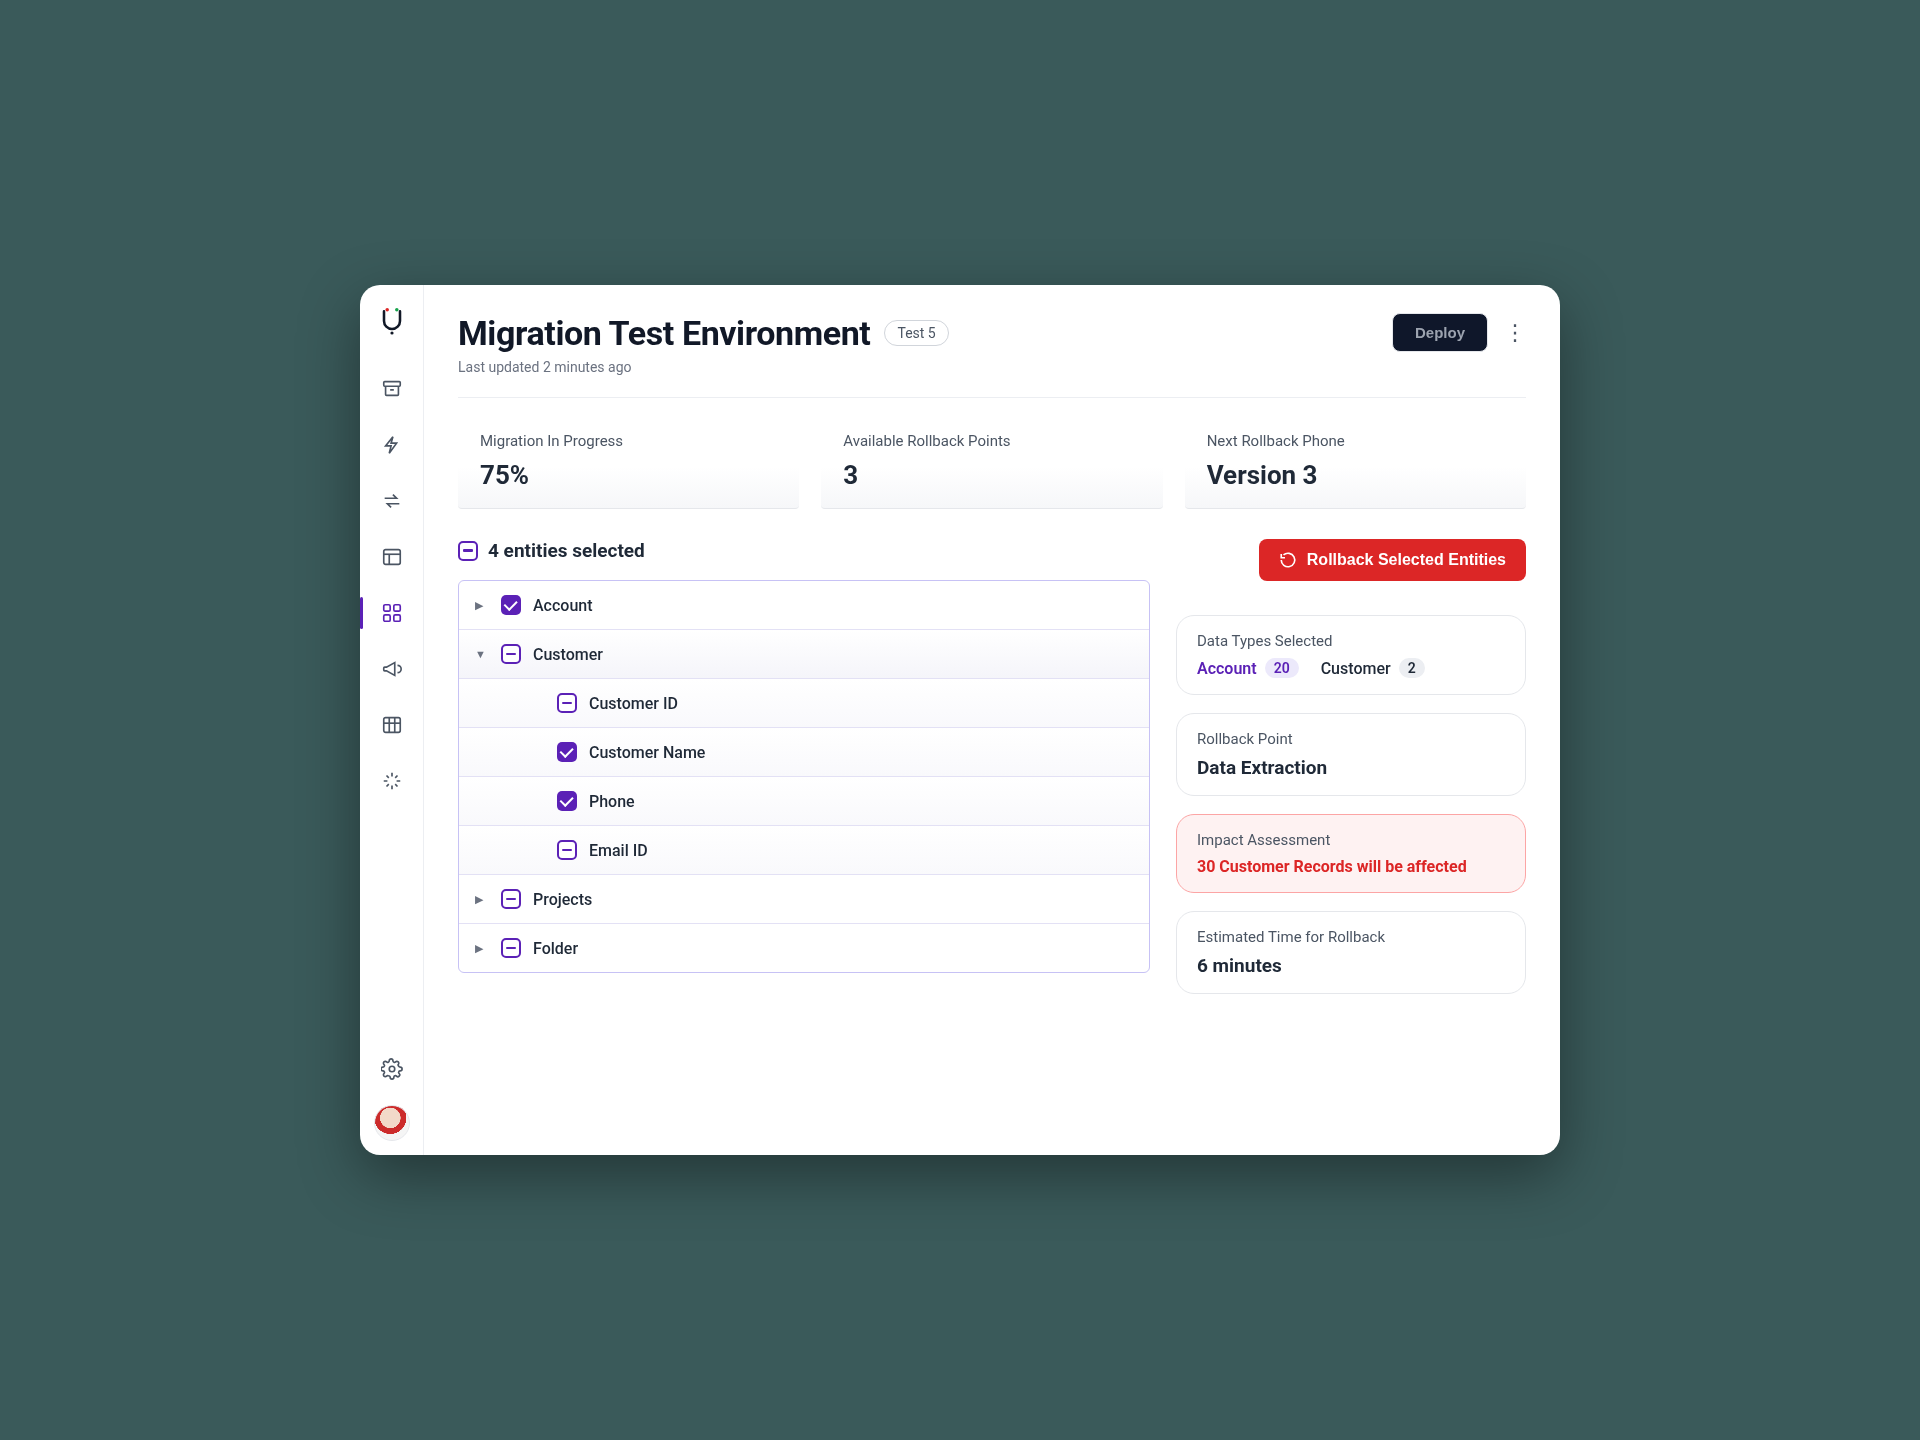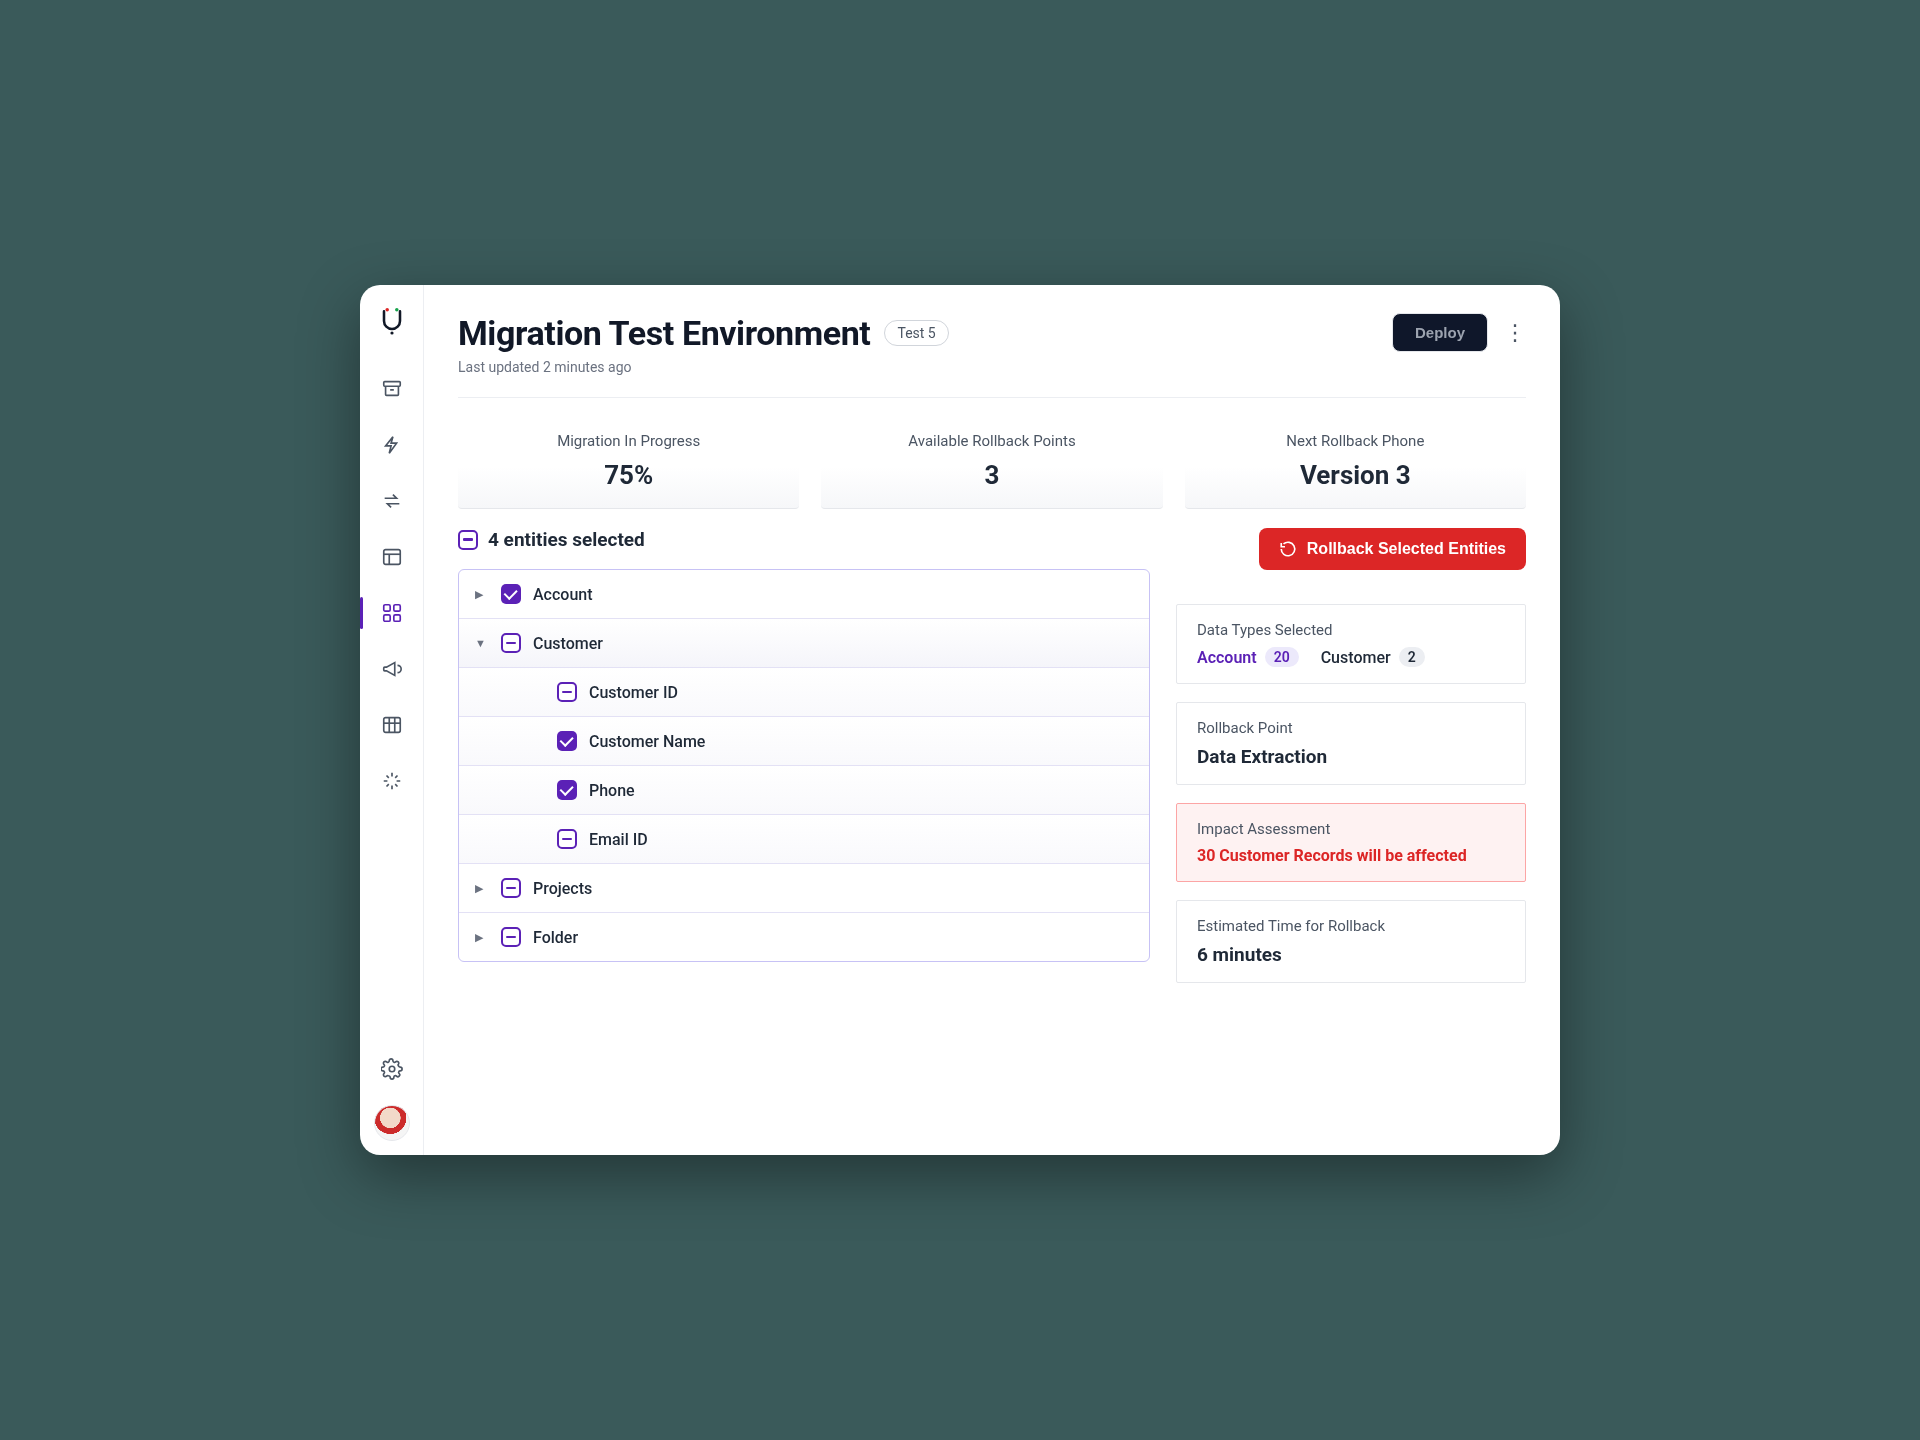--- a/index.html
+++ b/index.html
@@ -82,21 +82,21 @@
   .header-actions { display: flex; align-items: center; gap: 16px; }
   .deploy-btn {
     background: #0f172a; color: #9ca3af;
     border: 1px solid #e5e7eb; border-radius: 8px;
     padding: 10px 22px; font-size: 15px; font-weight: 600;
     cursor: not-allowed;
   }
   .kebab { color: #4b5563; cursor: pointer; font-size: 22px; line-height: 1; }
   .divider { height: 1px; background: #eceef2; margin: 22px 0 18px 0; }
   
-  .kpis { display: flex; gap: 22px; margin-bottom: 19px; text-align: center; }
+  .kpis { display: flex; gap: 22px; margin-bottom: 30px; }
   .kpi {
     flex: 1;
     background: linear-gradient(#fff 0%, #fff 55%, #f6f7f9 100%);
     border-radius: 4px;
     padding: 16px 22px 18px 22px;
     border-bottom: 1px solid #e5e7eb;
   }
   .kpi-label { font-size: 15px; color: #4b5563; margin-bottom: 10px; }
   .kpi-value { font-size: 26px; font-weight: 700; color: #1f2937; }
   
@@ -146,21 +146,21 @@
   .rollback-btn {
     align-self: flex-end;
     background: #dc2626; color: #fff;
     border: none; border-radius: 8px;
     padding: 12px 20px; font-size: 16px; font-weight: 600;
     display: flex; align-items: center; gap: 10px; cursor: pointer;
     margin-bottom: 16px;
   }
   .rollback-btn svg { width: 18px; height: 18px; stroke: #fff; fill: none; stroke-width: 2.2; }
   .panel {
-    border: 1px solid #e5e7eb; border-radius: 2px;
+    border: 1px solid #e5e7eb; border-radius: 18px;
     padding: 16px 20px; background: #fff;
   }
   .panel-label { font-size: 15px; color: #4b5563; margin-bottom: 8px; }
   .panel-value { font-size: 19px; font-weight: 700; color: #1f2937; }
   .chips { display: flex; gap: 22px; align-items: center; }
   .chip { display: flex; align-items: center; gap: 8px; font-size: 16px; }
   .chip-account { color: #5B21B6; font-weight: 600; }
   .chip-customer { color: #1f2937; font-weight: 500; }
   .chip-count {
     background: #eceef2; color: #1f2937;

